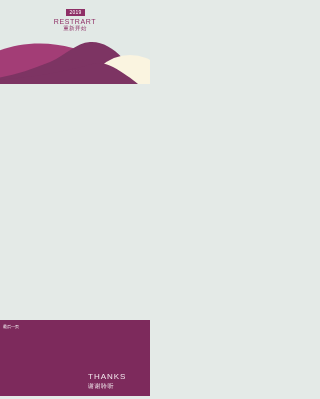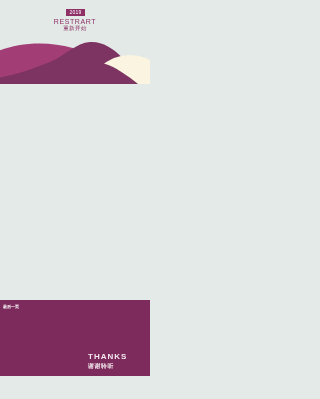--- a/index.html
+++ b/index.html
@@ -7,21 +7,21 @@
   .page{position:relative;width:150px;height:399px;}
   
   .cover{position:absolute;left:0;top:0;width:150px;height:84px;background:#e2e9e6;overflow:hidden;}
   .cover svg{position:absolute;left:0;top:0;}
   .cover .badge{position:absolute;left:66px;top:8.5px;width:19px;height:7px;background:#8e2f66;color:#fff;font-size:5px;line-height:7px;text-align:center;letter-spacing:.2px;}
   .cover .eng{position:absolute;left:0;top:17.5px;width:150px;text-align:center;color:#8e2f66;font-size:7px;letter-spacing:.6px;}
   .cover .cn{position:absolute;left:0;top:25px;width:150px;text-align:center;color:#8e2f66;font-size:5.5px;letter-spacing:.4px;}
   
   .grid{position:absolute;left:0;top:84px;width:150px;height:227px;}
   
-  .thanks{position:absolute;left:0;top:300px;width:150px;height:76px;overflow:hidden;background:#7d2a5c;font-weight:bold;}
+  .thanks{position:absolute;left:0;top:320px;width:150px;height:76px;overflow:hidden;background:#7d2a5c;}
   .lastlabel{position:absolute;left:3px;top:4px;color:#fff;font-size:4px;}
   .tk1{position:absolute;left:88px;top:52px;color:#f3e9ee;font-size:8px;letter-spacing:1px;}
   .tk2{position:absolute;left:88px;top:62px;color:#f3e9ee;font-size:6px;letter-spacing:.5px;}
 </style>
 </head>
 <body>
 
 <div class="page">
   <div class="cover">
     <svg width="150" height="84" viewBox="0 0 150 84">

